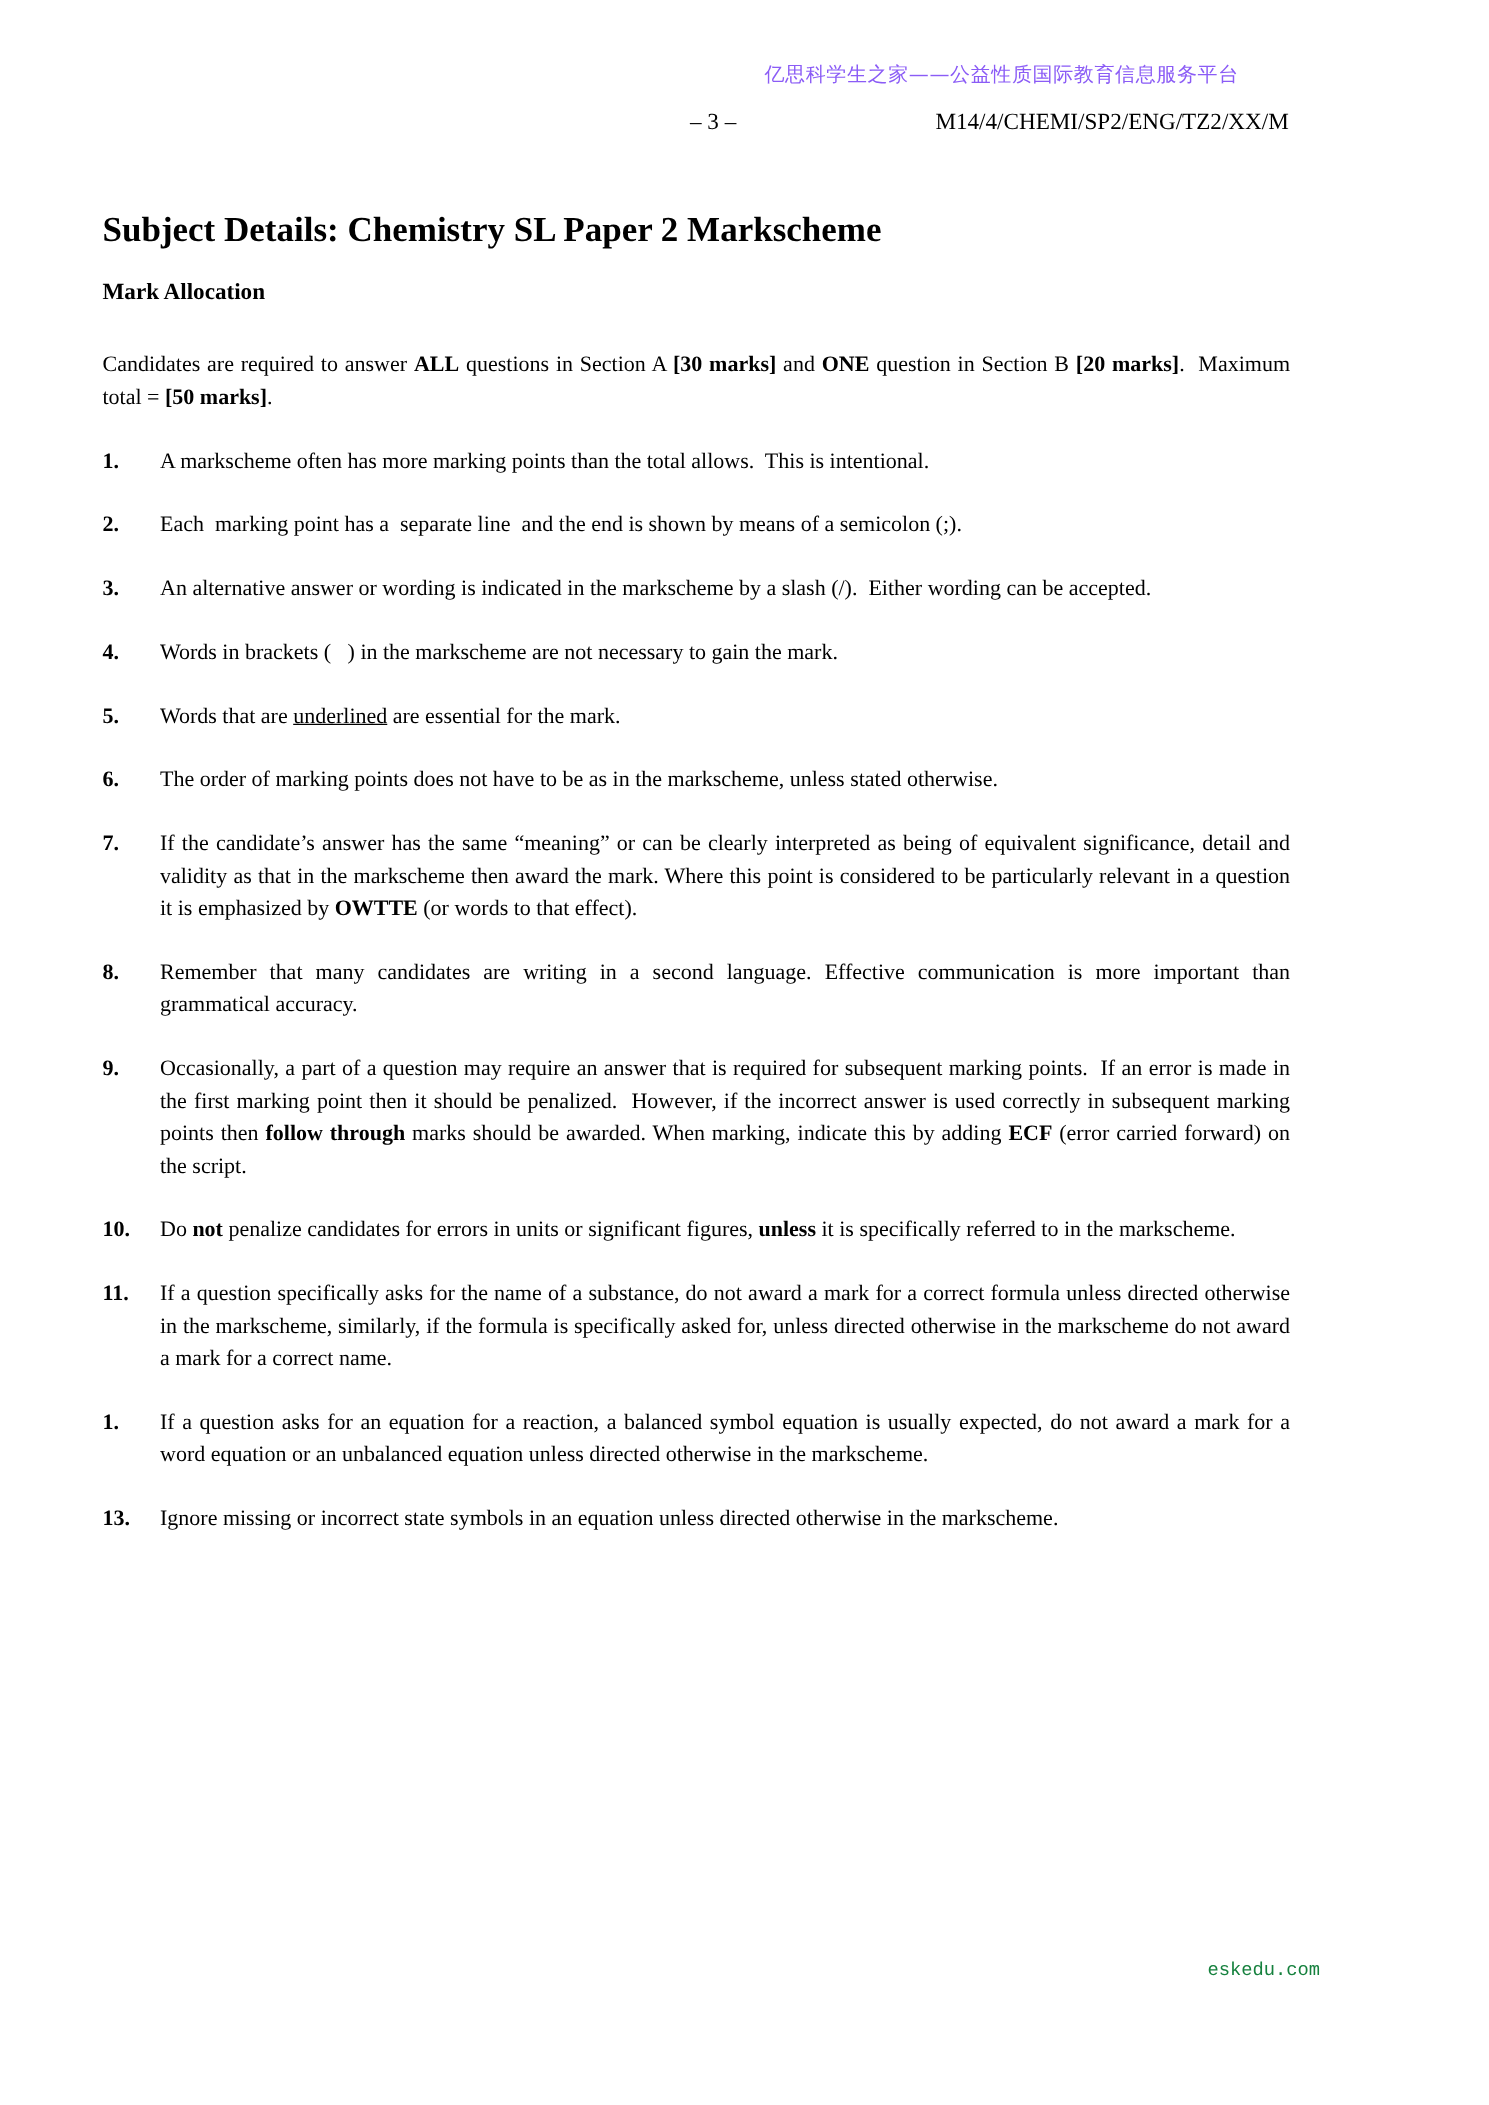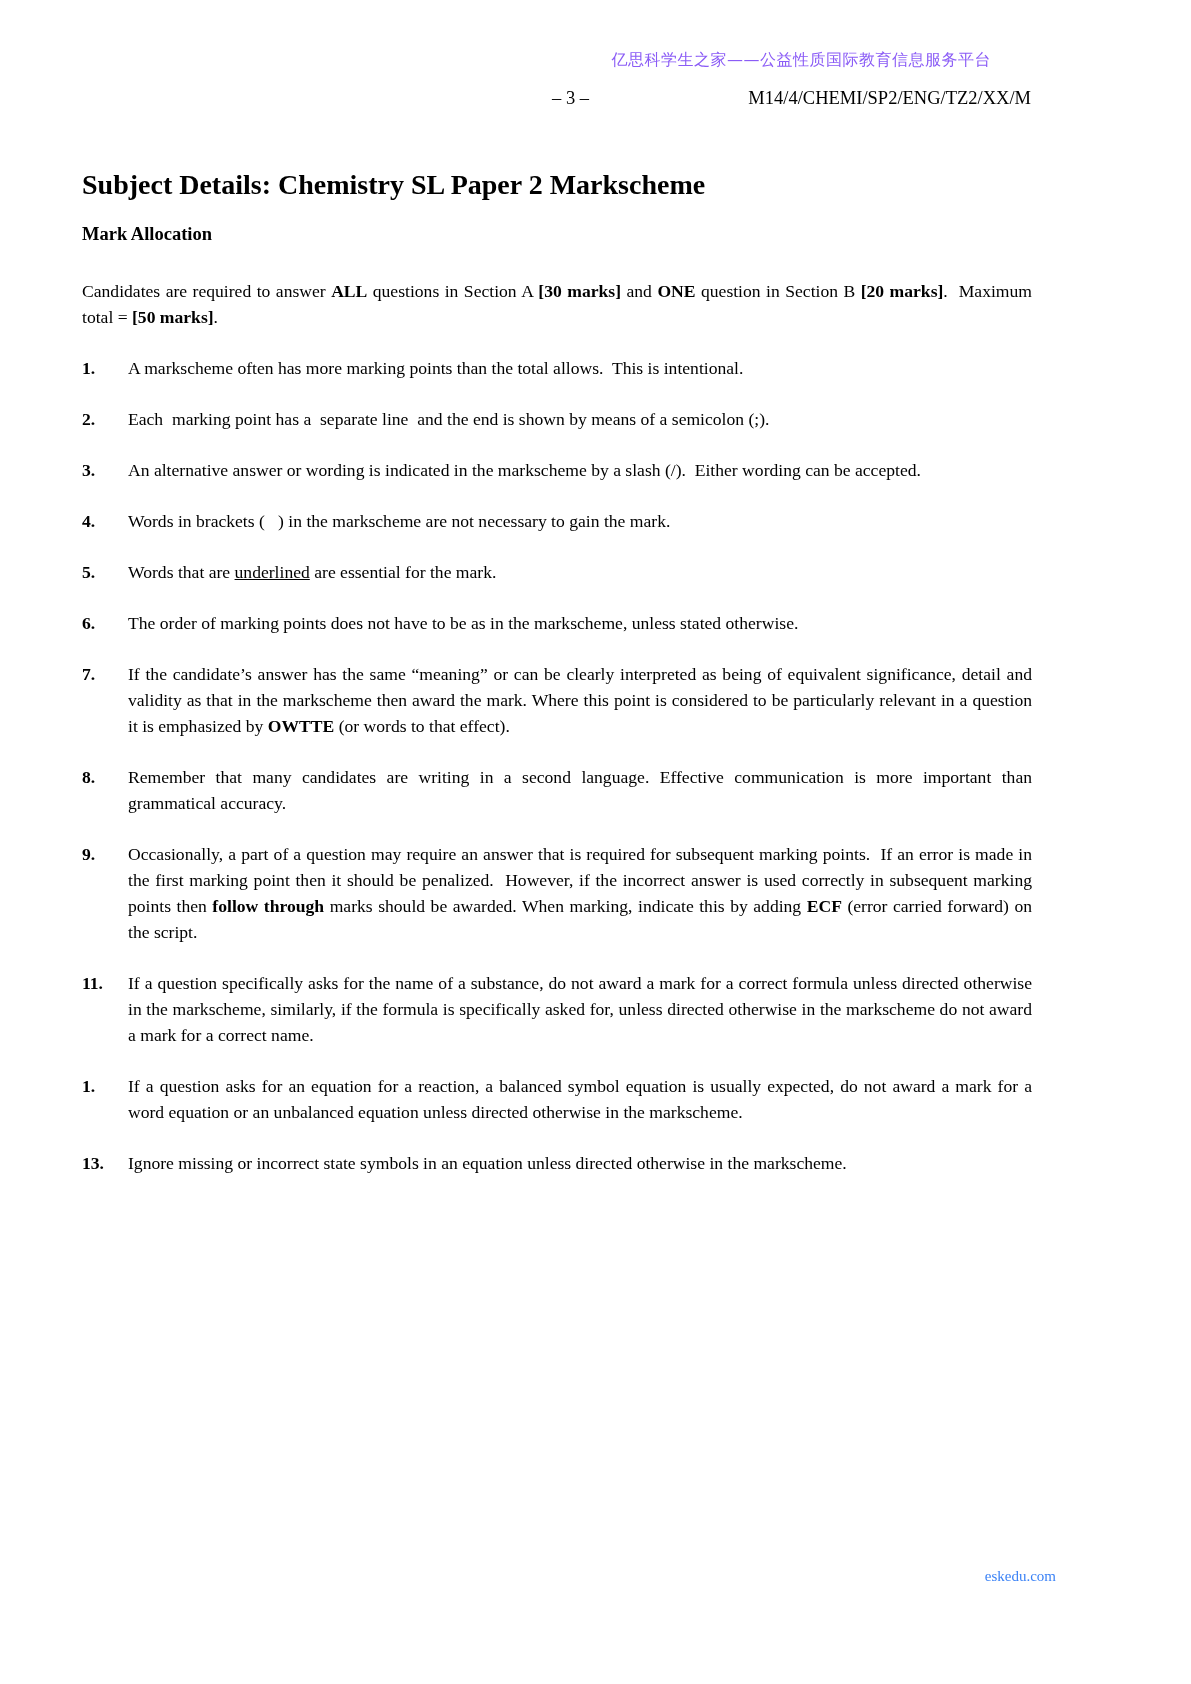--- a/index.html
+++ b/index.html
@@ -45,22 +45,22 @@
   }
   .list-item .num {
     position: absolute; left: 0; top: 0; font-weight: bold;
   }
   .list-item .item-text { text-align: justify; }
   .seg-b { font-weight: bold; }
   .seg-i { }
   .seg-u { text-decoration: underline; margin-top: 38px; }
   .footer-site {
     position: absolute; top: 1568px; right: 135px;
-    font-family: Liberation Serif, serif;
-    font-size: 15px; color: #3b82f6;
+    font-family: Liberation Mono, monospace;
+    font-size: 15px; color: #15803d;
   }
 </style>
 </head>
 <body>
 
 <div class="page">
 
   <div class="watermark">亿思科学生之家——公益性质国际教育信息服务平台</div>
 
   <div class="header-row">
@@ -106,20 +106,24 @@
         </div>
         <div class="list-item">
           <div class="num">8.</div>
           <div class="item-text"><span class="">Remember that many candidates are writing in a second language. Effective communication is more important than grammatical accuracy.</span></div>
         </div>
         <div class="list-item">
           <div class="num">9.</div>
           <div class="item-text"><span class="">Occasionally, a part of a question may require an answer that is required for subsequent marking points.&nbsp; If an error is made in the first marking point then it should be penalized.&nbsp; However, if the incorrect answer is used correctly in subsequent marking points then </span><span class=" seg-b">follow through</span><span class=""> marks should be awarded. When marking, indicate this by adding </span><span class=" seg-b">ECF</span><span class=""> (error carried forward) on the script.</span></div>
         </div>
         <div class="list-item">
+          <div class="num">10.</div>
+          <div class="item-text"><span class="">Do </span><span class=" seg-b">not</span><span class=""> penalize candidates for errors in units or significant figures, </span><span class=" seg-b">unless</span><span class=""> it is specifically referred to in the markscheme.</span></div>
+        </div>
+        <div class="list-item">
           <div class="num">11.</div>
           <div class="item-text"><span class="">If a question specifically asks for the name of a substance, do not award a mark for a correct formula unless directed otherwise in the markscheme, similarly, if the formula is specifically asked for, unless directed otherwise in the markscheme do not award a mark for a correct name.</span></div>
         </div>
         <div class="list-item">
           <div class="num">1.</div>
           <div class="item-text"><span class="">If a question asks for an equation for a reaction, a balanced symbol equation is usually expected, do not award a mark for a word equation or an unbalanced equation unless directed otherwise in the markscheme.</span></div>
         </div>
         <div class="list-item">
           <div class="num">13.</div>
           <div class="item-text"><span class="">Ignore missing or incorrect state symbols in an equation unless directed otherwise in the markscheme.</span></div>

